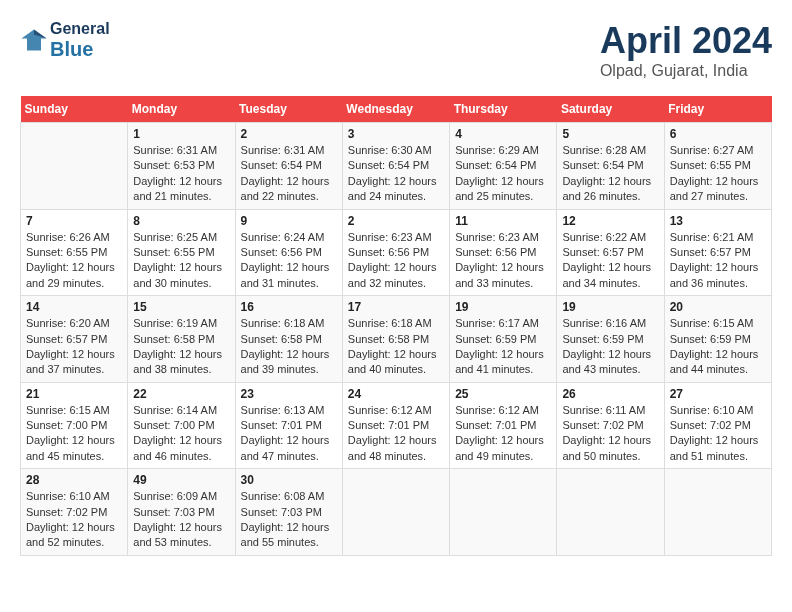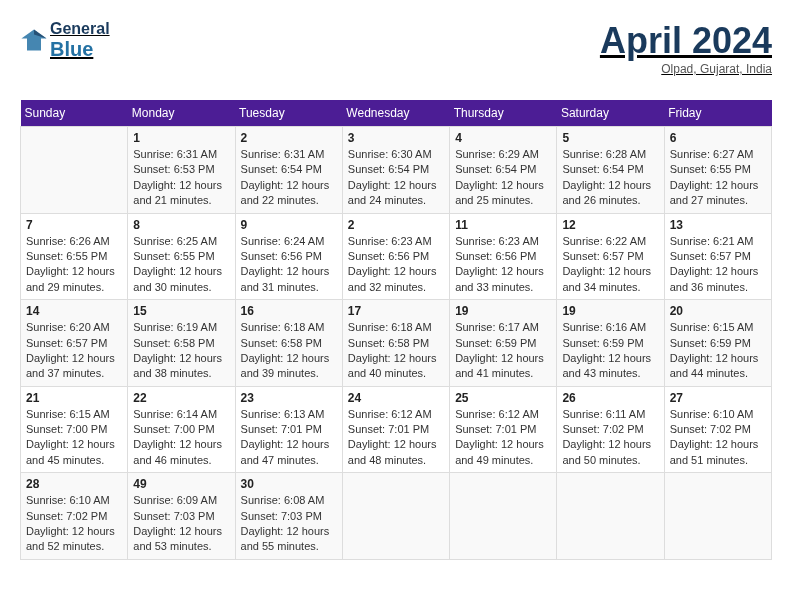--- a/index.html
+++ b/index.html
@@ -7,57 +7,55 @@
       font-family: Arial, sans-serif;
       background: #fff;
       width: 792px;
       min-height: 612px;
       padding: 20px;
     }
     .header {
       display: flex;
       justify-content: space-between;
       align-items: flex-start;
-      margin-bottom: 24px;
-      text-decoration: underline;
+      margin-bottom: 16px;
     }
     .logo {
       display: flex;
       align-items: center;
     }
     .logo-bird {
       width: 28px;
       height: 28px;
       margin-right: 2px;
     }
     .title-block {
-      text-align: right;
     }
     .title-block h1 {
       font-size: 36px;
       color: #1a3a5c;
       font-weight: bold;
     }
     .title-block h2 {
-      font-size: 12px;
+      font-size: 16px;
       color: #555;
       font-weight: normal;
     }
     table {
       width: 100%;
       border-collapse: collapse;
       font-size: 11px;
     }
     thead tr th {
-      background-color: #4c1d95;
+      background-color: #ef4444;
       color: #fff;
       padding: 6px 4px;
       text-align: left;
       font-size: 12px;
-      font-weight: normal;
+      font-weight: bold;
     }
     tbody tr td {
       border: 1px solid #ddd;
       vertical-align: top;
       padding: 4px 5px;
       min-height: 70px;
       height: 80px;
     }
     tbody tr:nth-child(odd) td {
       background-color: #f9f9f9;

